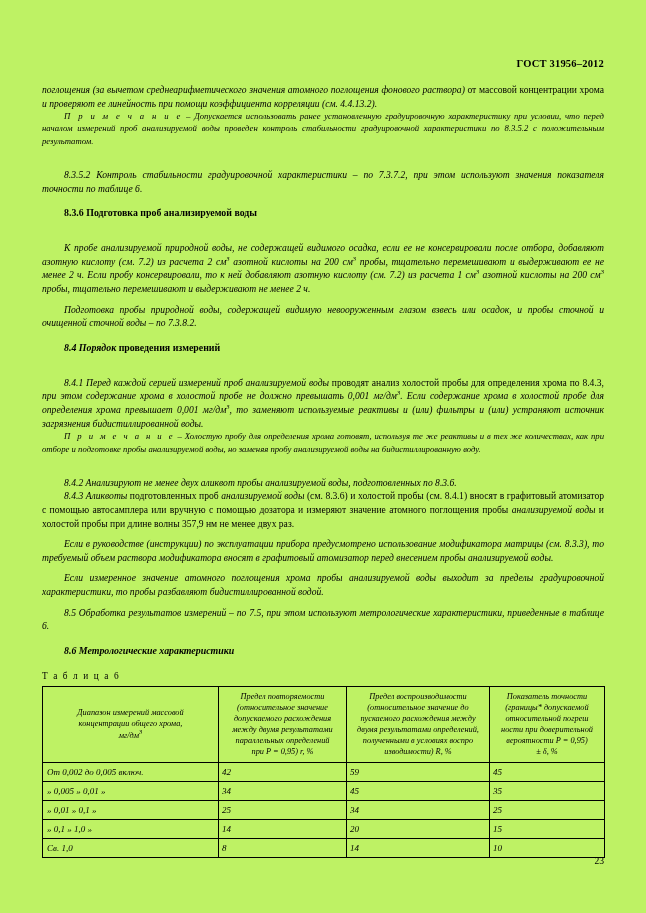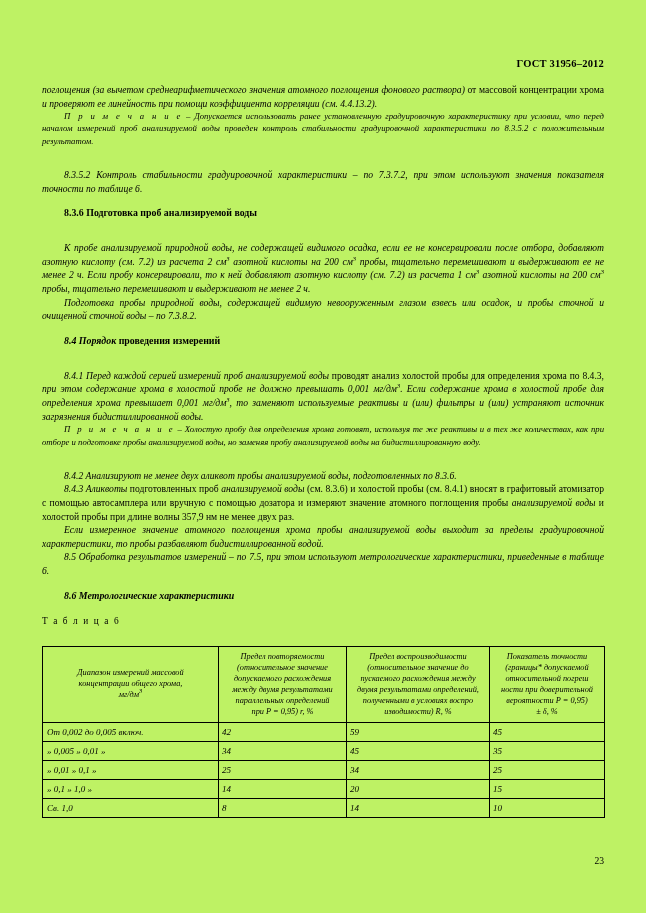--- a/index.html
+++ b/index.html
@@ -35,21 +35,21 @@
   p {
     margin: 0;
     font-size: 9.6px;
     line-height: 13.6px;
     text-align: justify;
     text-justify: inter-word;
   }
   .it { font-style: italic; }
   .indent { text-indent: 22px; }
   .gap { margin-top: 21px; }
-  .gap-sm { margin-top: 0; }
+  .gap-sm { margin-top: 7px; }
 
   
   .note {
     font-size: 8.7px;
     line-height: 12.3px;
     font-style: italic;
     text-align: justify;
     text-indent: 22px;
     margin: 0;
   }
@@ -72,21 +72,21 @@
   sup {
     font-size: 6.6px;
     vertical-align: super;
     line-height: 0;
   }
 
   
   .table-caption {
     font-size: 9.3px;
     letter-spacing: 1.6px;
-    margin: 13px 0 20px 0;
+    margin: 13px 0 5px 0;
   }
 
   
   table.data {
     border-collapse: collapse;
     width: 562px;
     table-layout: fixed;
   }
   table.data th,
   table.data td {
@@ -153,20 +153,21 @@
     <h3><span class="it-part">8.4 Порядок</span><span> проведения измерений</span></h3>
 
     <p class="indent gap"><span class="it">8.4.1 Перед каждой серией измерений проб анализируемой воды</span><span> проводят анализ холостой про­бы для определения хрома по 8.4.3, </span><span class="it">при этом содержание хрома в холостой пробе не должно превы­шать 0,001 мг/дм</span><sup class="it">3</sup><span class="it">. Если содержание хрома в холостой пробе для определения хрома превышает 0,001 мг/дм</span><sup class="it">3</sup><span class="it">, то заменяют используемые реактивы и (или) фильтры и (или) устраняют источник загрязнения бидистиллированной воды.</span></p>
 
     <p class="note gap"><span class="spaced">П р и м е ч а н и е</span><span> – Холостую пробу для определения хрома готовят, используя те же реактивы и в тех же количествах, как при отборе и подготовке пробы анализируемой воды, но заменяя пробу анализируемой воды на бидистиллированную воду.</span></p>
 
     <p class="it indent gap">8.4.2 Анализируют не менее двух аликвот пробы анализируемой воды, подготовленных по 8.3.6.</p>
 
     <p class="indent"><span class="it">8.4.3 Аликвоты</span><span> подготовленных проб </span><span class="it">анализируемой воды</span><span> (см. 8.3.6) и холостой пробы (см. 8.4.1) вносят в графитовый атомизатор с помощью автосамплера или вручную с помощью дозатора и изме­ряют значение атомного поглощения пробы </span><span class="it">анализируемой воды</span><span> и холостой пробы при длине волны 357,9 нм не менее двух раз.</span></p>
 
+    <p class="it indent gap-sm">Если в руководстве (инструкции) по эксплуатации прибора предусмотрено использование мо­дификатора матрицы (см. 8.3.3), то требуемый объем раствора модификатора вносят в графито­вый атомизатор перед внесением пробы анализируемой воды.</p>
 
     <p class="it indent gap-sm">Если измеренное значение атомного поглощения хрома пробы анализируемой воды выходит за пределы градуировочной характеристики, то пробы разбавляют бидистиллированной водой.</p>
 
     <p class="it indent gap-sm">8.5 Обработка результатов измерений – по 7.5, при этом используют метрологические харак­теристики, приведенные в таблице 6.</p>
 
     <h3 class="it-part" style="font-style:italic">8.6 Метрологические характеристики</h3>
 
 
     <div class="table-caption">Т а б л и ц а  6</div>
 

